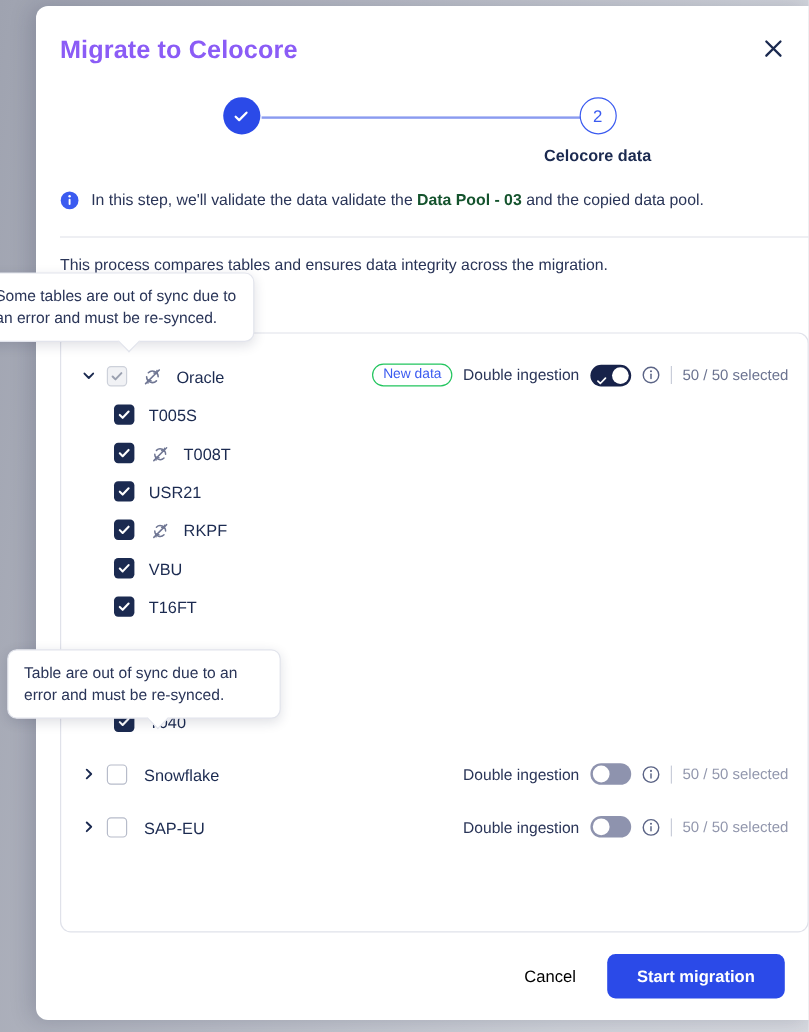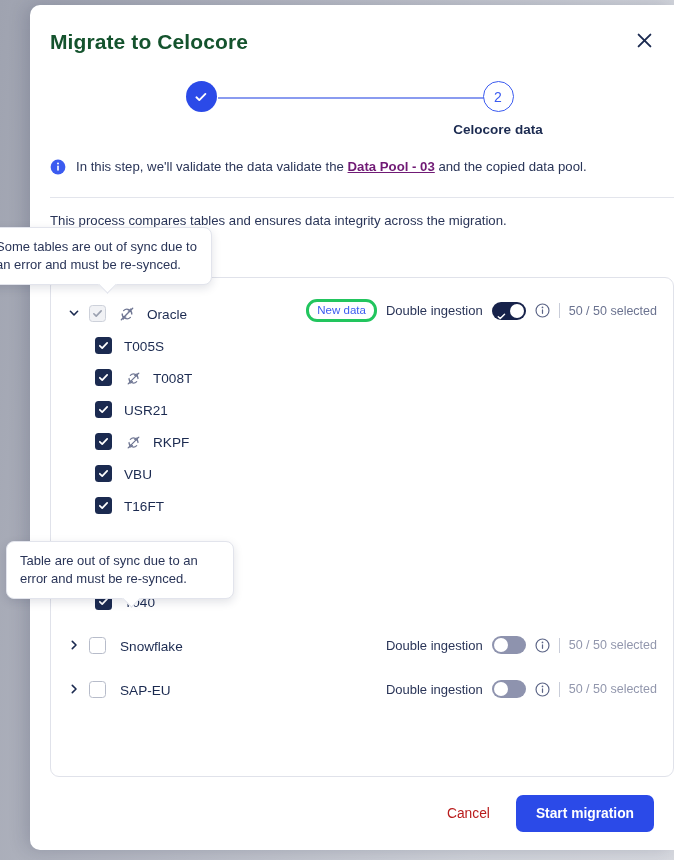--- a/index.html
+++ b/index.html
@@ -26,21 +26,21 @@
     overflow: visible;
   }
 
   .modal-inner { position: relative; width: 100%; height: 100%; }
 
   .title {
     position: absolute;
     left: 20px; top: 25px;
     font-size: 21px;
     font-weight: bold;
-    color: #14532d;
+    color: #8b5cf6;
     letter-spacing: .1px;
   }
 
   .close-btn {
     position: absolute;
     right: 16px; top: 21px;
     width: 28px; height: 28px;
     display: flex; align-items: center; justify-content: center;
     cursor: pointer;
     border-radius: 4px;
@@ -93,21 +93,21 @@
     display: flex;
     align-items: flex-start;
     gap: 10px;
   }
   .info-icon { flex: 0 0 auto; margin-top: 1px; }
   .info-text {
     font-size: 13.2px;
     color: #2a3558;
     line-height: 18px;
   }
-  .info-text b { color: #701a75; font-weight: bold; text-decoration: underline; }
+  .info-text b { color: #14532d; font-weight: bold; }
 
   .divider {
     position: absolute;
     left: 20px; top: 192px;
     width: 624px; height: 1px;
     background: #e3e5ec;
   }
 
   .subtext {
     position: absolute;
@@ -175,21 +175,21 @@
   .row-right {
     margin-left: auto;
     display: flex;
     align-items: center;
     gap: 9px;
   }
 
   .badge {
     font-size: 11.5px;
     color: #3b5bf0;
-    border: 3px solid #22c55e;
+    border: 1px solid #22c55e;
     border-radius: 11px;
     padding: 2px 8px 3px;
     background: #fff;
     cursor: pointer;
     white-space: nowrap;
   }
 
   .di-label {
     font-size: 13px;
     color: #2a3558;
@@ -267,35 +267,35 @@
     left: 0; top: 790px;
     width: 100%;
     display: flex;
     align-items: center;
     justify-content: flex-end;
     gap: 16px;
     padding-right: 20px;
   }
   .btn-cancel {
     font-size: 13.8px;
-    color: #b91c1c;
+    color: #000000;
     background: none;
     border: none;
     font-family: inherit;
     cursor: pointer;
     padding: 8px 10px;
     font-weight: normal;
   }
   .btn-primary {
     font-size: 13.8px;
     color: #fff;
     background: #2b4ae8;
     border: none;
     border-radius: 7px;
-    padding: 11px 20px;
+    padding: 11px 25px;
     font-family: inherit;
     font-weight: bold;
     cursor: pointer;
   }
 </style>
 </head>
 <body>
 
 <div id="modal">
   <div class="modal-inner">

